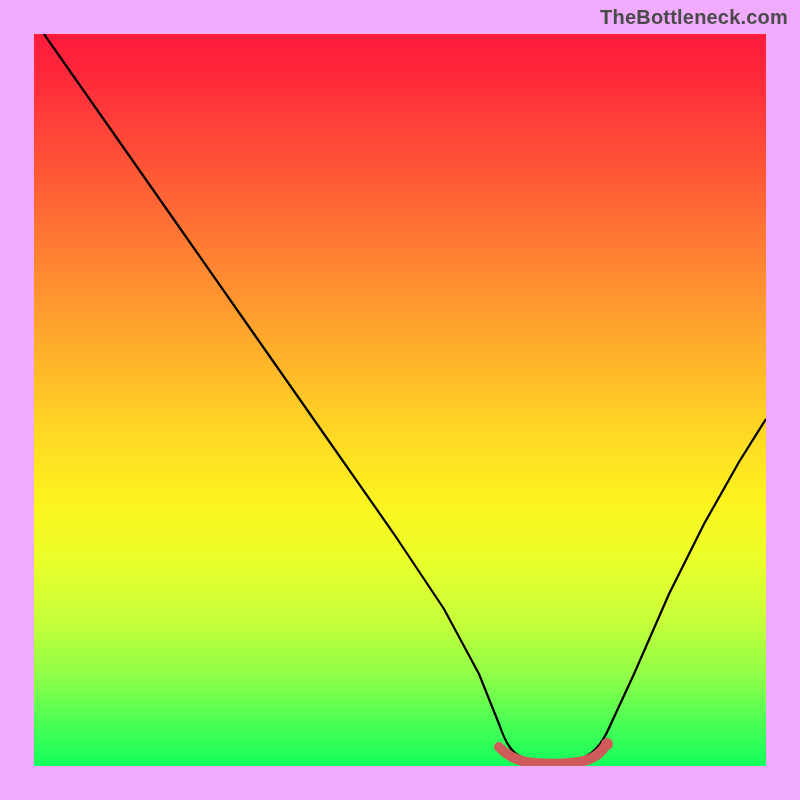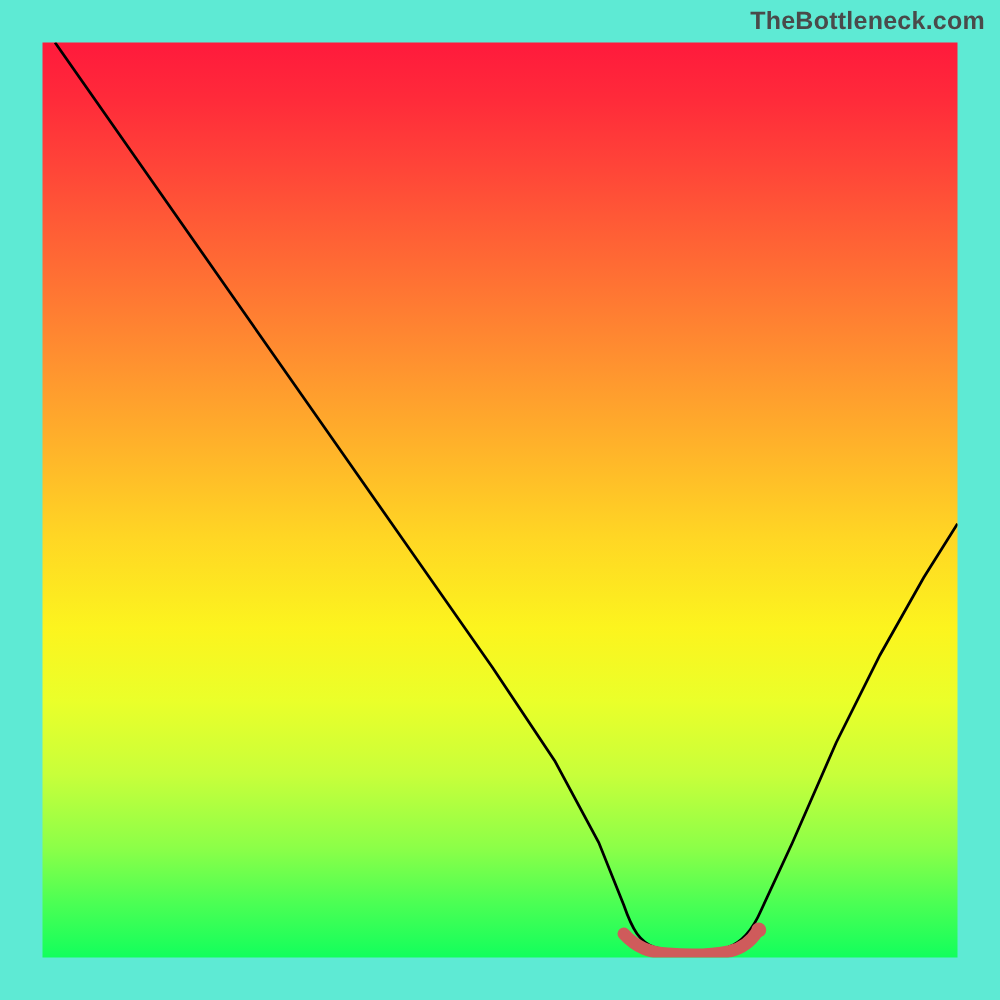--- a/index.html
+++ b/index.html
@@ -8,21 +8,21 @@
     width: 800px;
     height: 800px;
     background: #000;
     overflow: hidden;
     font-family: Arial, Helvetica, sans-serif;
   }
   .frame {
     position: relative;
     width: 800px;
     height: 800px;
-    background: #5eead4;
+    background: #f0abfc;
   }
   .plot-area {
     position: absolute;
     left: 34px;
     top: 34px;
     width: 732px;
     height: 732px;
     
     background: linear-gradient(to bottom,
       #ff1a3c 0%,

